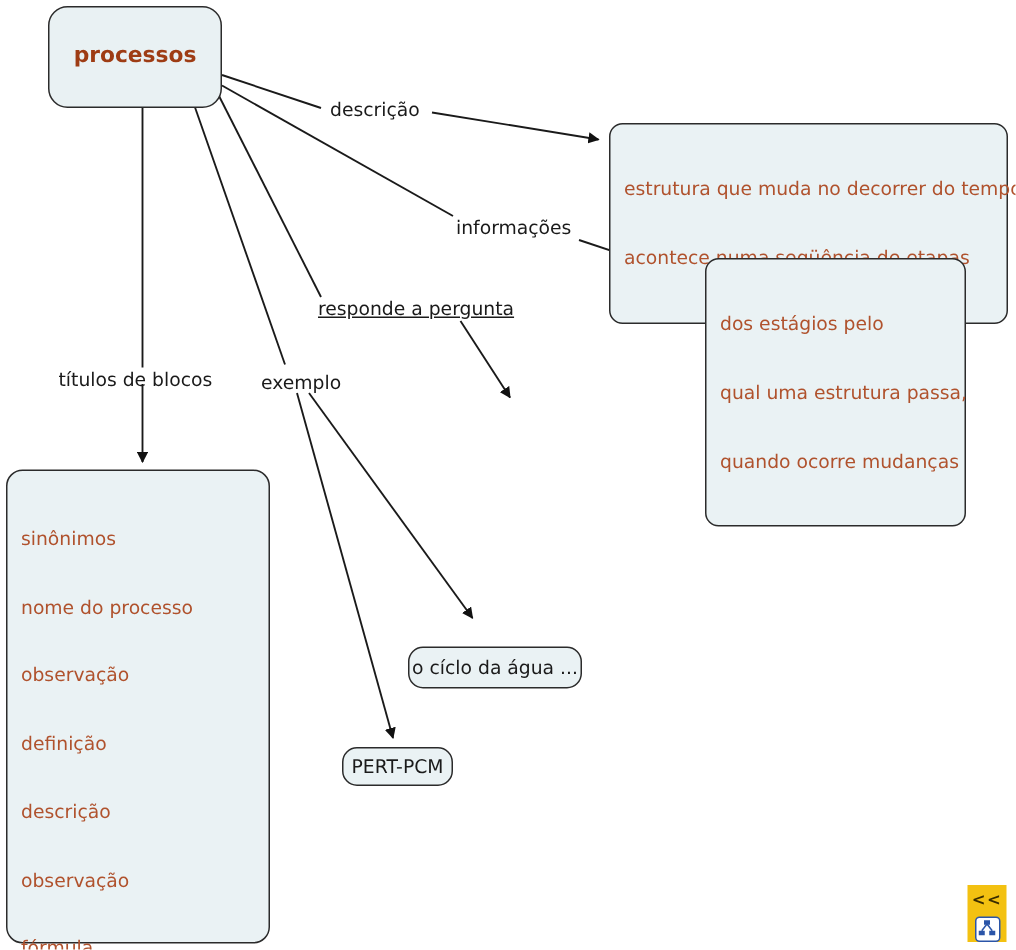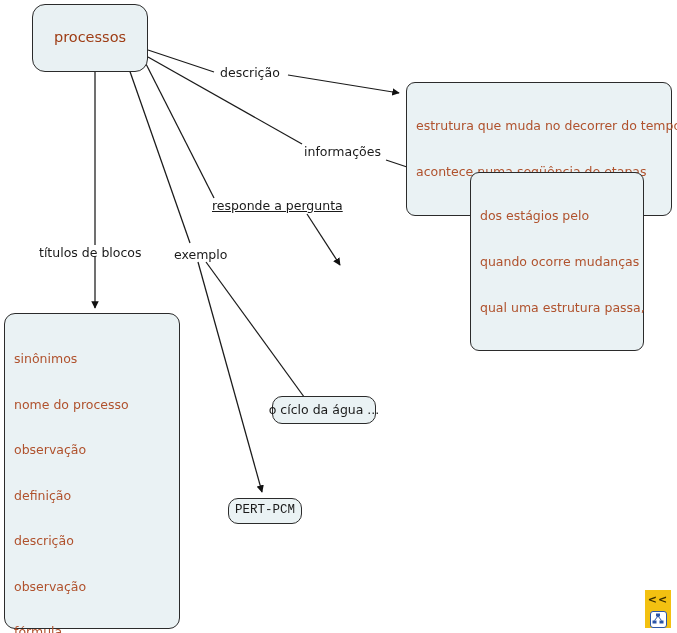--- a/index.html
+++ b/index.html
@@ -36,21 +36,21 @@
     color: #b0522d;
     font-size: 12.5px;
     line-height: 15.2px;
     padding: 5px 9px;
     white-space: pre;
   }
   .node.root {
     background: #e9f1f3;
     border-radius: 13px;
     color: #9e3c14;
-    font-weight: normal;
+    font-weight: bold;
     font-size: 14.5px;
     display: flex;
     align-items: center;
     justify-content: center;
     padding: 0;
   }
   .node.plain {
     color: #1a1a1a;
     border-radius: 10px;
     display: flex;
@@ -158,28 +158,28 @@
 
   <div class="edge-label" style="left:39px; top:246px;">títulos de blocos</div>
 
   <div class="node" style="left:406px; top:82px; width:266px;">
     <div class="row">estrutura que muda no decorrer do tempo</div>
     <div class="row">acontece numa seqüência de etapas</div>
   </div>
 
   <div class="node" style="left:470px; top:172px; width:174px;">
     <div class="row">dos estágios pelo</div>
+    <div class="row">qual uma estrutura passa,</div>
     <div class="row">quando ocorre mudanças</div>
-    <div class="row">qual uma estrutura passa,</div>
-  </div>
-
-
-  <div class="node plain" style="left:272px; top:396px; width:104px; height:28px;">o cíclo da água ...</div>
-
-  <div class="node plain" style="left:228px; top:498px; width:74px; height:26px;font-family:Liberation Mono, monospace;">PERT-PCM</div>
+  </div>
+
+
+  <div class="node plain" style="left:272px; top:431px; width:116px; height:28px;">o cíclo da água ...</div>
+
+  <div class="node plain" style="left:228px; top:498px; width:74px; height:26px;">PERT-PCM</div>
 
   <div class="node list" style="left:4px; top:313px; width:176px; height:316px;">
     <div class="row">sinônimos</div>
     <div class="row">nome do processo</div>
     <div class="row">observação</div>
     <div class="row">definição</div>
     <div class="row">descrição</div>
     <div class="row">observação</div>
     <div class="row">fórmula</div>
     

